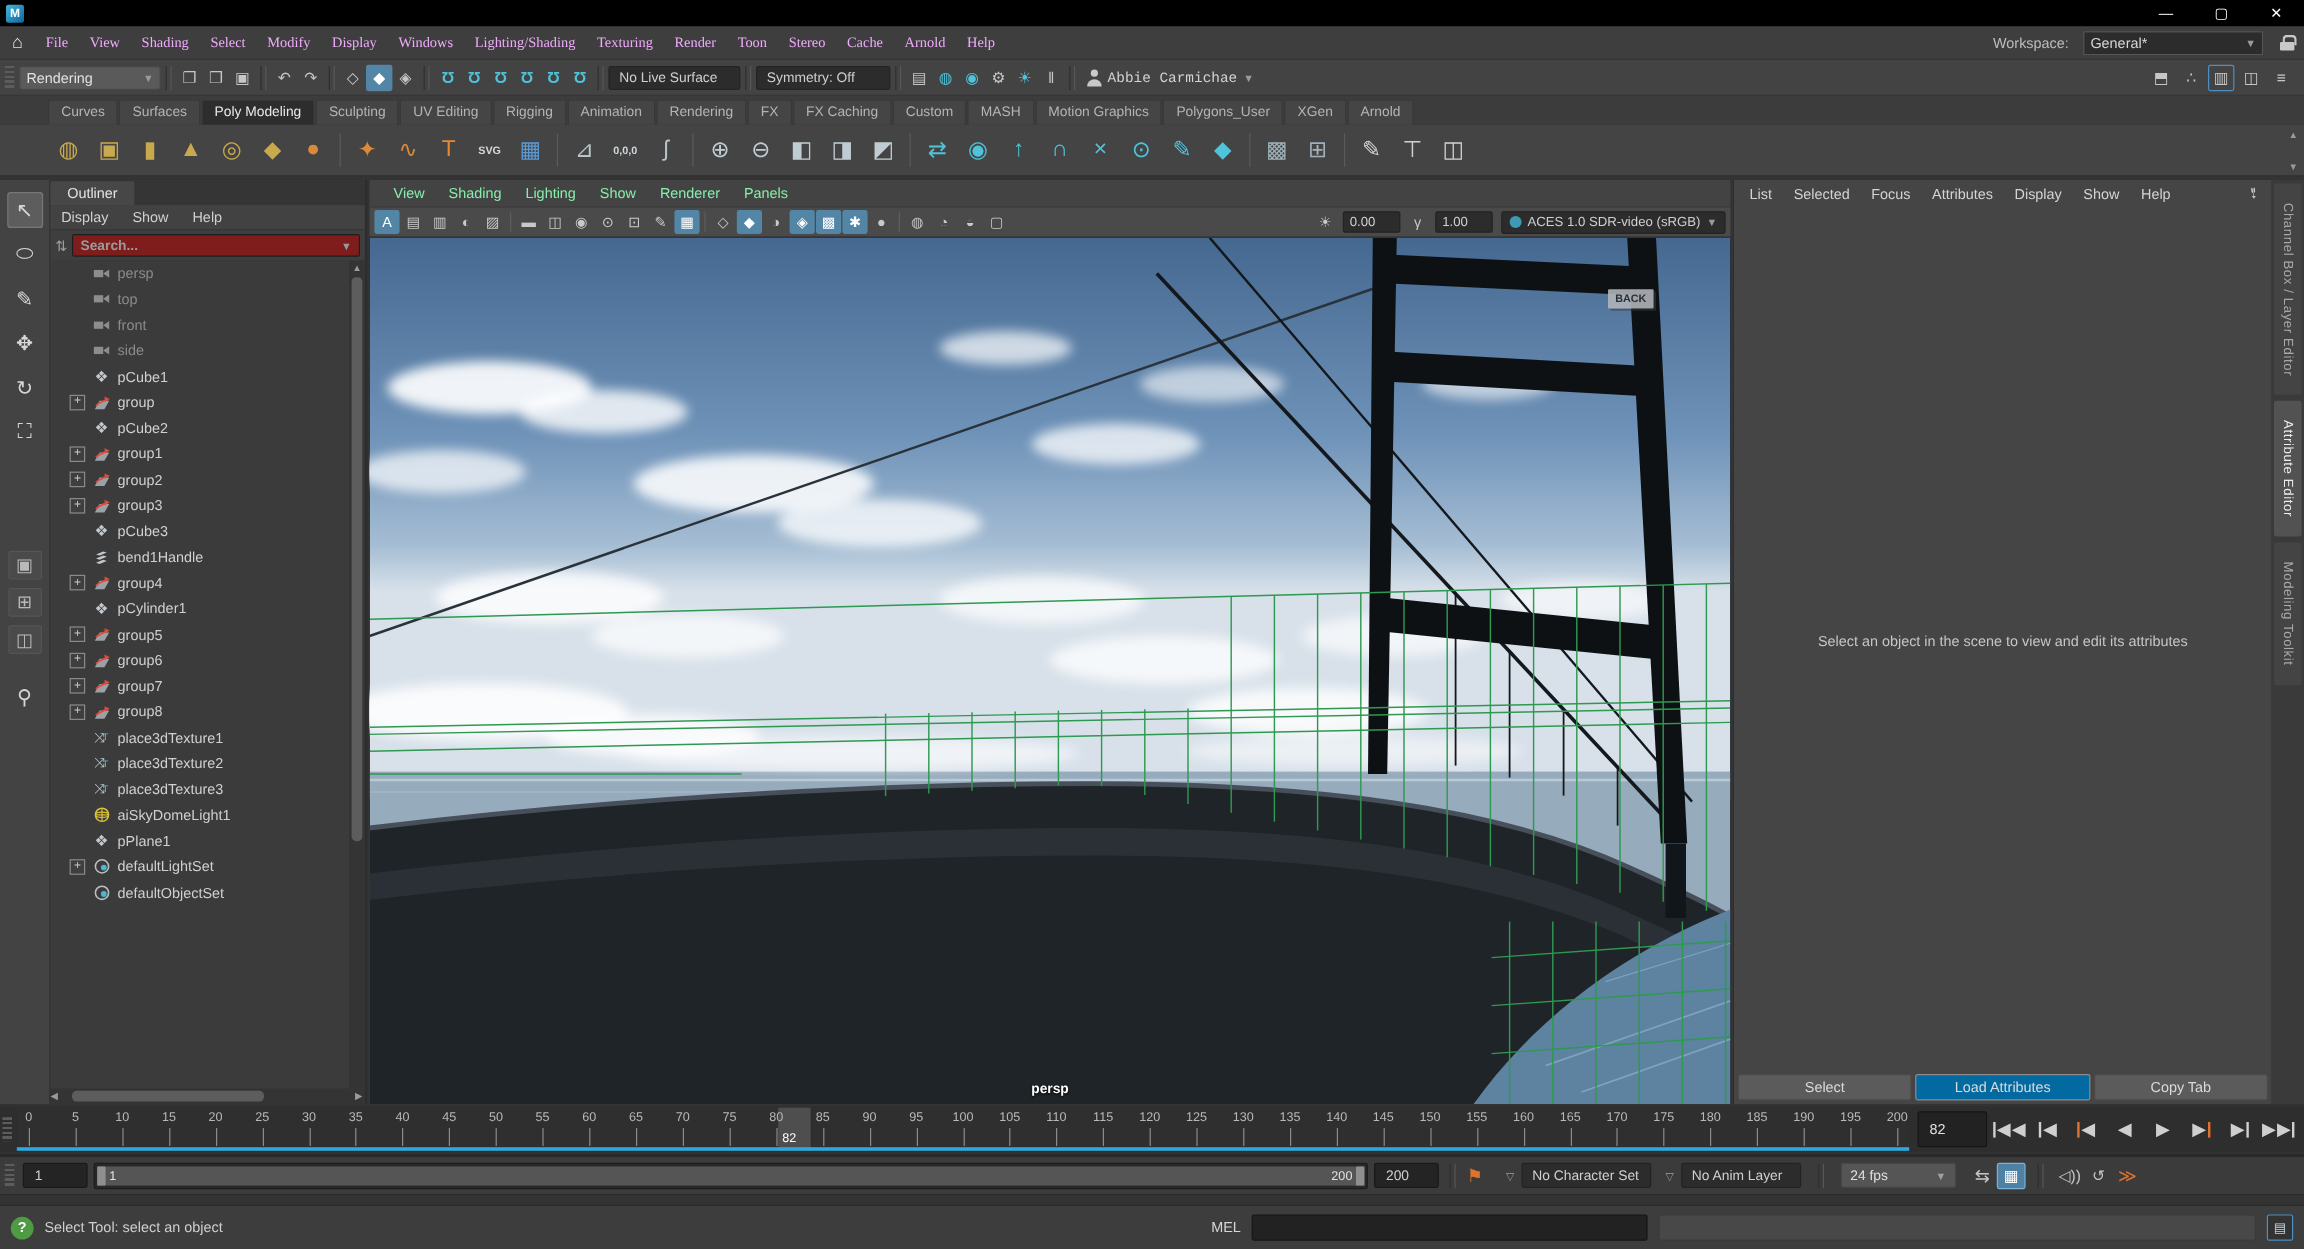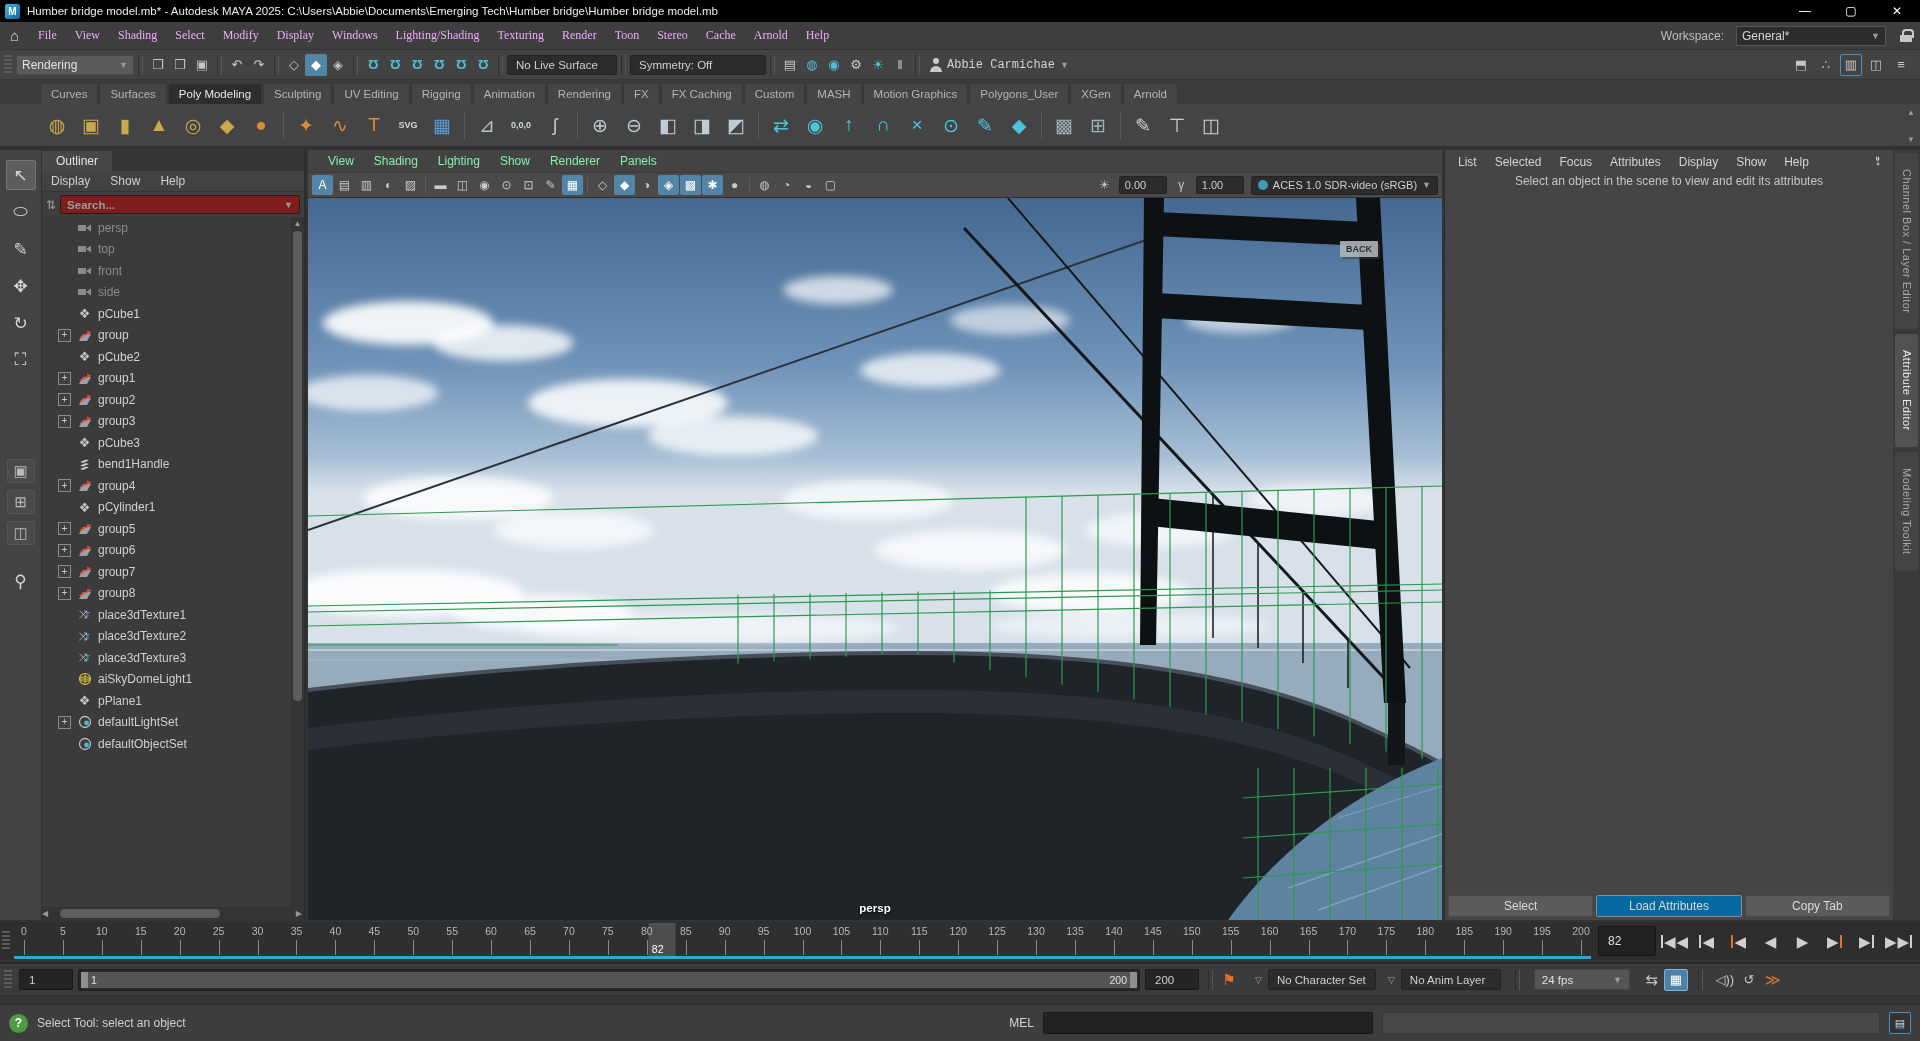--- a/index.html
+++ b/index.html
@@ -93,21 +93,21 @@
   .aces-dot { width:10px; height:10px; border-radius:50%; background:#3e9bb5; }
   .vp-canvas { flex:1; position:relative; background:#1c2633; overflow:hidden; }
   .vp-canvas svg { position:absolute; inset:0; width:100%; height:100%; }
   .persp-label { position:absolute; bottom:6px; left:50%; transform:translateX(-50%); color:#fff; font-size:11.5px; font-weight:bold; text-shadow:0 1px 2px #000; }
   .back-label { position:absolute; left:91%; top:6%; background:rgba(175,180,184,0.9); color:#2b2f33; font-size:9px; font-weight:bold; padding:3px 6px; border-radius:1px; box-shadow:2px 2px 0 rgba(60,60,60,0.5); }
   
   .ae { position:absolute; left:1444px; top:150px; width:449px; bottom:121px; background:#454545; display:flex; flex-direction:column; border-left:1px solid #2d2d2d; }
   .ae-menus { height:24px; display:flex; align-items:center; padding:0 4px; }
   .ae-menu { padding:0 9px; color:#d4d4d4; font-size:12px; }
   .ae-pin { margin-left:auto; color:#c9c9c9; font-size:13px; padding-right:6px; transform:rotate(40deg); }
-  .ae-body { flex:1; display:flex; align-items:flex-start; justify-content:center; text-align:center; color:#c6c6c6; font-size:12px; padding:0 40px; }
+  .ae-body { flex:1; display:flex; align-items:center; justify-content:center; text-align:center; color:#c6c6c6; font-size:12px; padding:0 40px; }
   .ae-buttons { height:27px; display:flex; gap:3px; padding:2px 3px 3px 3px; }
   .ae-btn { flex:1; background:#5b5b5b; border:1px solid #4a4a4a; border-radius:2px; color:#dadada; display:flex; align-items:center; justify-content:center; font-size:12px; }
   .ae-btn.primary { background:#0369a1; border-color:#8c8c8c; }
   
   .rstrip { position:absolute; left:1893px; top:150px; width:27px; bottom:121px; background:#3a3a3a; display:flex; flex-direction:column; gap:5px; padding-top:3px; align-items:center; }
   .v-tab { writing-mode:vertical-rl; color:#a9a9a9; font-size:11px; background:#444; padding:16px 0; width:23px; display:flex; align-items:center; justify-content:center; border-radius:2px; letter-spacing:0.5px; }
   .v-tab.active { background:#525252; color:#ececec; }
   
   .timeslider { position:absolute; left:0; right:0; top:922px; height:38px; background:#2e2e2e; display:flex; align-items:stretch; }
   .ruler { position:relative; flex:1; margin:1px 2px; background:#2f2f2f; }
@@ -145,21 +145,20 @@
   .mel-output { flex-grow:0; width:498px; height:22px; background:#484848; border:1px solid #3a3a3a; border-radius:2px; }
   .script-btn { width:22px; height:22px; border:1px solid #4a90c4; background:#333; color:#bcd6e8; font-size:11px; display:flex; align-items:center; justify-content:center; border-radius:2px; }
 </style>
 </head>
 <body>
 
 <div id="app">
 
   <div class="titlebar">
     <div class="maya-badge">M</div>
-    <div class="title-text">Humber bridge model.mb* - Autodesk MAYA 2025: C:\Users\Abbie\Documents\Emerging Tech\Humber bridge\Humber bridge model.mb</div>
     <div class="win-controls">
       <div class="win-btn">—</div>
       <div class="win-btn">▢</div>
       <div class="win-btn">✕</div>
     </div>
   </div>
 
   <div class="menubar">
     <div class="home-icon">⌂</div>
     <div id="menubar-items" style="display:flex;align-items:center;">
@@ -221,21 +220,21 @@
       </div>
       <div class="sl-icon teal">
         <span class="magnet">Ω</span>
       </div>
       <div class="sl-icon teal">
         <span class="magnet">Ω</span>
       </div>
       <div class="sl-divider"></div>
       <div class="sl-field" style="width: 110px;">No Live Surface</div>
       <div class="sl-divider"></div>
-      <div class="sl-field" style="width: 136px;">Symmetry: Off</div>
+      <div class="sl-field" style="width: 112px;">Symmetry: Off</div>
       <div class="sl-divider"></div>
       <div class="sl-icon">▤</div>
       <div class="sl-icon teal">◍</div>
       <div class="sl-icon teal">◉</div>
       <div class="sl-icon">⚙</div>
       <div class="sl-icon teal">☀</div>
       <div class="sl-icon">‖</div>
       <div class="sl-divider"></div>
       <div class="user-chip">
         <div class="person"></div>

